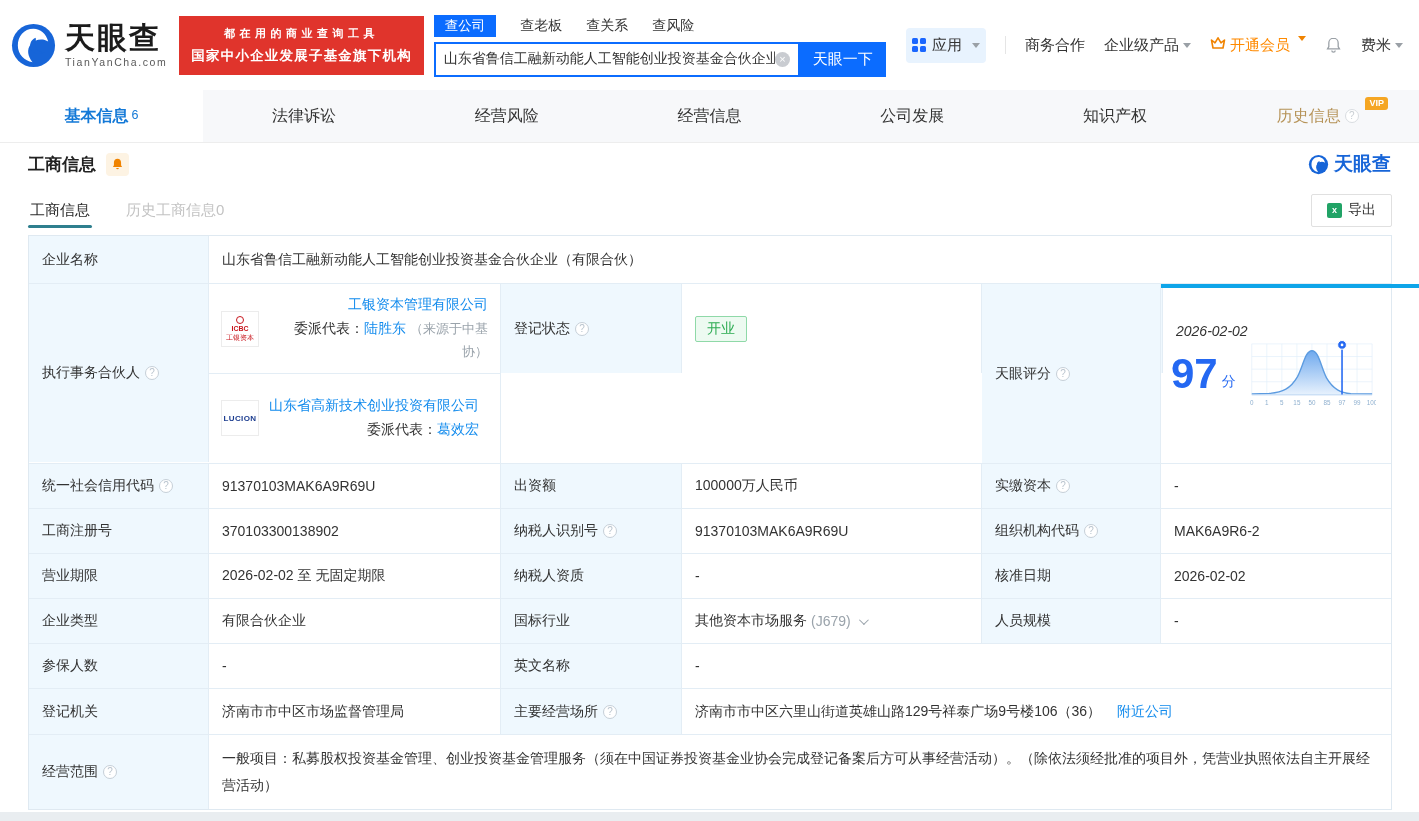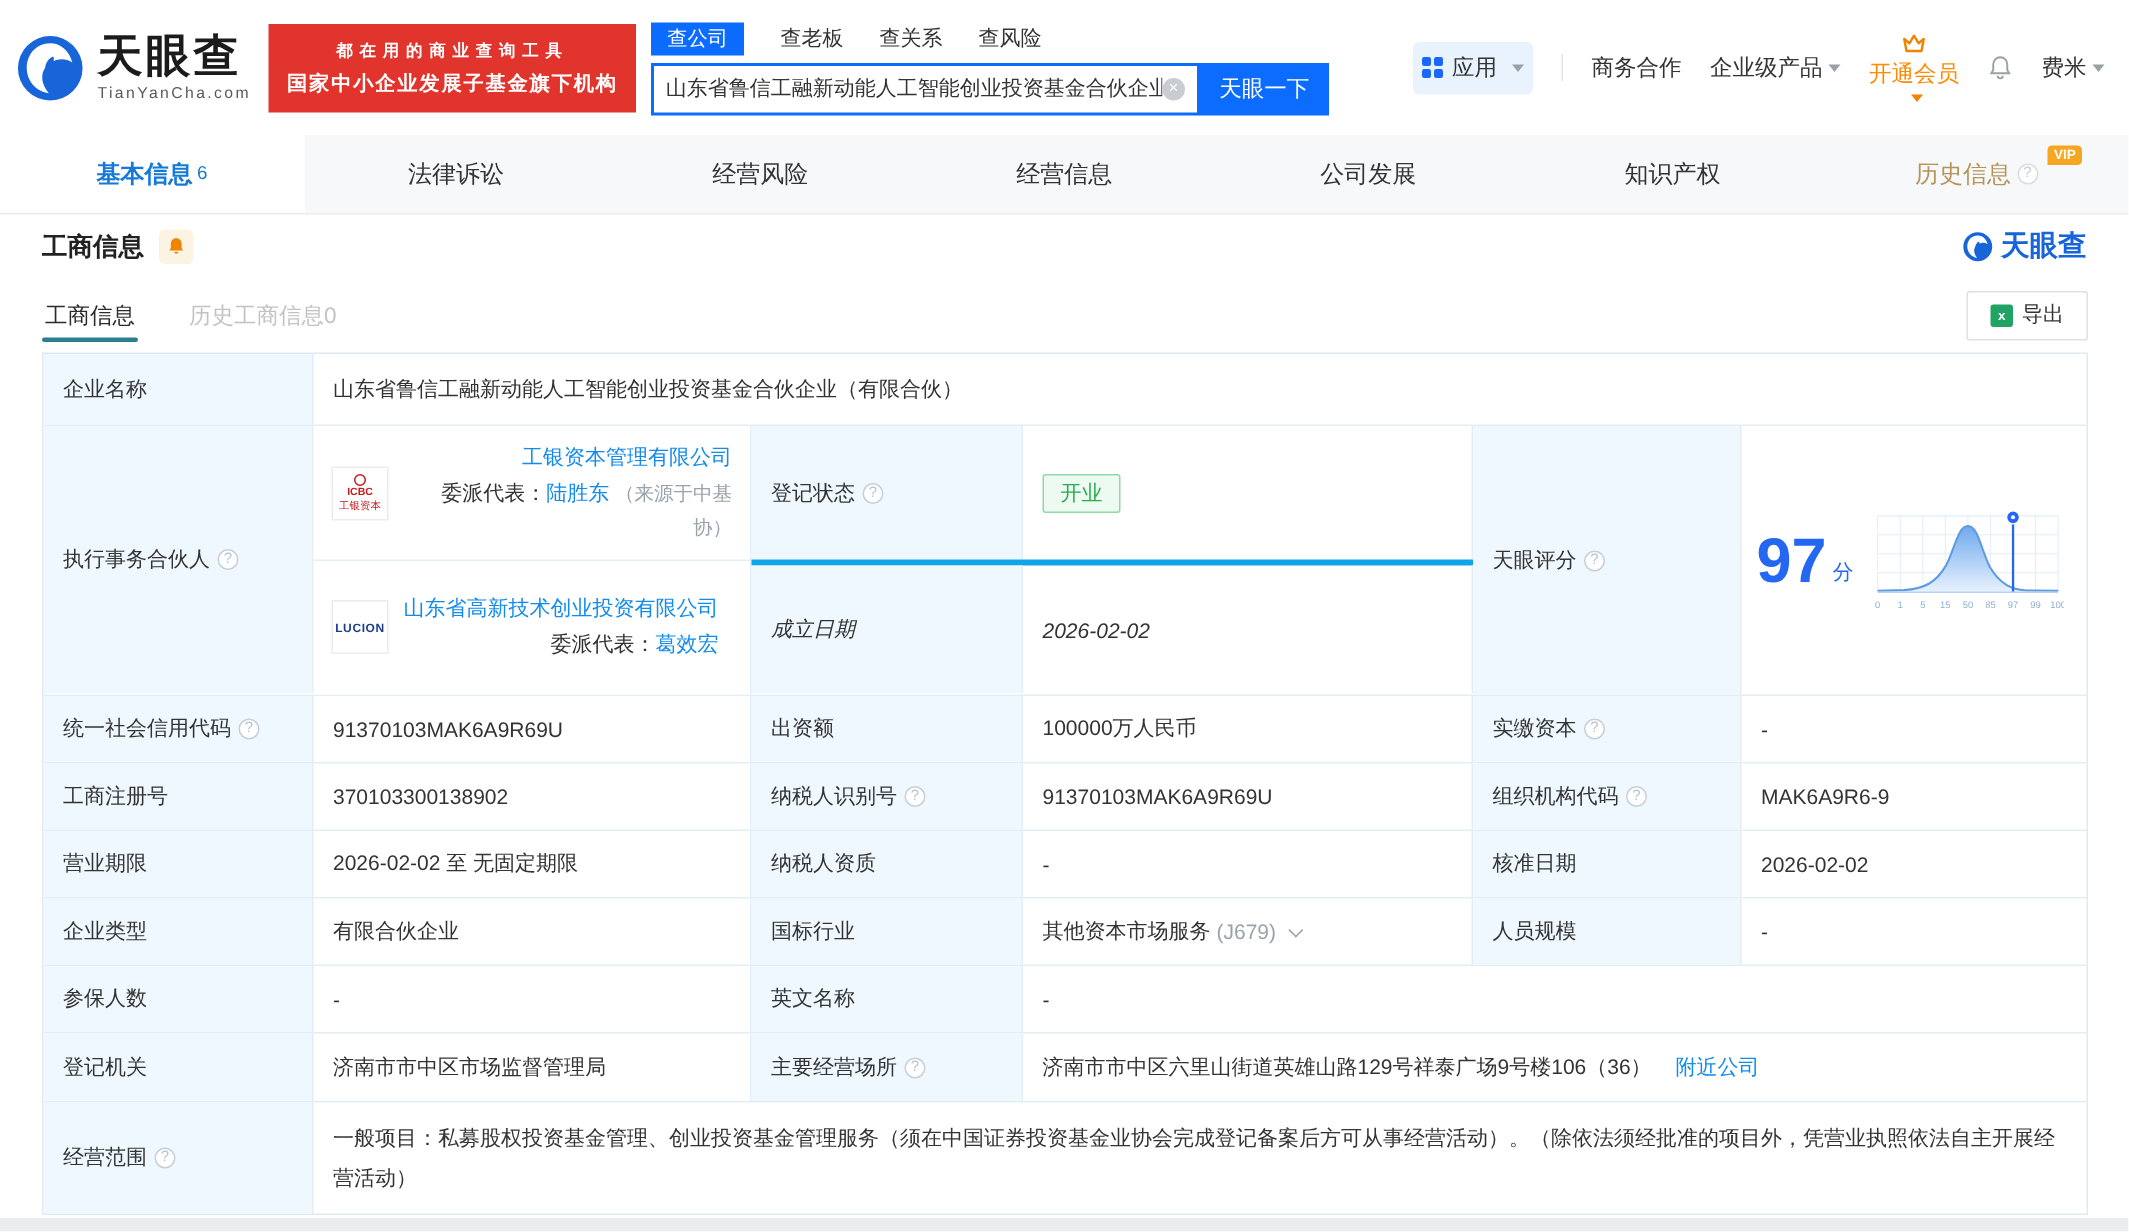--- a/index.html
+++ b/index.html
@@ -26,21 +26,21 @@
   .clear-ic { width:15px; height:15px; border-radius:50%; background:#c9ccd1; color:#fff; font-size:11px; line-height:14px; text-align:center; cursor:pointer; flex-shrink:0; }
   .search-btn { width:86px; height:35px; background:#0b6cff; color:#fff; font-size:15px; border:none; cursor:pointer; font-family:inherit; }
   .top-nav { margin-left:auto; display:flex; align-items:center; gap:19px; font-size:15px; color:#333; white-space:nowrap; }
   .apps-btn { background:#e8f3fe; border-radius:4px; padding:8px 6px; display:flex; align-items:center; gap:6px; cursor:pointer; }
   .grid-ic { width:14px; height:14px; display:grid; grid-template-columns:6px 6px; grid-template-rows:6px 6px; gap:2px; }
   .grid-ic span { background:#1a66ff; border-radius:1.5px; }
   .caret { width:0; height:0; border-left:4px solid transparent; border-right:4px solid transparent; border-top:5px solid #9aa0a6; display:inline-block; margin-left:4px; }
   .caret.orange { border-top-color:#f08300; }
   .nav-item { cursor:pointer; display:flex; align-items:center; }
   .nav-sep { width:1px; height:18px; background:#e5e5e5; }
-  .vip-link { color:#ff8a00; display:flex; align-items:center; gap:4px; cursor:pointer;flex-direction:column; }
+  .vip-link { color:#ff8a00; display:flex; align-items:flex-start; gap:4px; cursor:pointer; }
   .bell-btn { cursor:pointer; display:flex; align-items:center; }
   
   .main-tabs { height:53px; background:#f7f8fa; display:flex; border-bottom:1px solid #ededed; }
   .main-tab { flex:1; display:flex; align-items:center; justify-content:center; font-size:16px; color:#333; cursor:pointer; position:relative; }
   .main-tab.active { background:#fff; color:#1479d7; font-weight:700; }
   .tab-count { font-size:12.5px; margin-left:3px; position:relative; top:-1px; font-weight:400; color:#1479d7; }
   .main-tab.history { color:#b69358; }
   .vip-badge { position:absolute; top:7px; margin-left:118px; background:#f5a623; color:#fff; font-size:9px; font-weight:700; border-radius:3px 3px 3px 0; padding:1px 4px; line-height:1.2; }
   .q { width:14px; height:14px; border:1px solid #c6cfd8; border-radius:50%; color:#b9c4ce; font-size:10px; line-height:12px; text-align:center; display:inline-block; flex-shrink:0; cursor:pointer; background:#fff; }
   .q.lite { border-color:#d9dde1; color:#c9ced3; }
@@ -76,21 +76,21 @@
   .partner { height:89px; display:flex; align-items:center; padding:0 12px; gap:10px; }
   .partner + .partner { border-top:1px solid #e3edf5; }
   .plogo { width:38px; height:36px; border:1px solid #ececec; display:flex; flex-direction:column; align-items:center; justify-content:center; flex-shrink:0; background:#fff; gap:1px; }
   .icbc-dot { width:8px; height:8px; border:1.5px solid #c8161d; border-radius:50%; }
   .icbc-mark { color:#c8161d; font-size:7px; font-weight:700; line-height:1.1; }
   .icbc-sub { color:#c8161d; font-size:7px; line-height:1.1; }
   .lucion-mark { color:#1b3c8f; font-size:8px; font-weight:800; letter-spacing:.4px; }
   .pinfo { line-height:1.7;text-align:right; }
   .lnk { color:#128bed; cursor:pointer; text-decoration:none; }
   .pnote { color:#9aa3ab; font-size:13px; }
-  .midcol { width:481px; display:flex; flex-direction:column; }
+  .midcol { width:481px; display:flex; flex-direction:row; }
   .midrow { display:flex; height:89px; }
   .midrow + .midrow { border-top:4px solid #0ea5e9;font-style:italic; }
   .midrow .td { min-height:100%; }
   .badge-open { border:1px solid #8fd9a8; background:#edfaf1; color:#2cab52; padding:3px 11px; font-size:14px; border-radius:2px; }
   .score-cell { padding:0 4px 0 10px; gap:8px; }
   .score-num { font-size:42px; font-weight:700; color:#2468f2; line-height:1; }
   .score-unit { font-size:14px; color:#2468f2; align-self:center; margin-top:16px; margin-left:-4px; }
   .code-gray { color:#9aa3ab; margin-left:4px; }
   .chev { width:7px; height:7px; border-right:1.5px solid #9aa3ab; border-bottom:1.5px solid #9aa3ab; transform:rotate(45deg) translateY(-2px); display:inline-block; margin-left:8px; cursor:pointer; }
   .nearby { margin-left:16px; }
@@ -349,21 +349,21 @@
     <div class="td w-v1">370103300138902</div>
     <div class="td td-label w-l2">
       <span>纳税人识别号</span>
       <span class="q">?</span>
     </div>
     <div class="td w-v2">91370103MAK6A9R69U</div>
     <div class="td td-label w-l3">
       <span>组织机构代码</span>
       <span class="q">?</span>
     </div>
-    <div class="td no-bd w-v3">MAK6A9R6-9</div>
+    <div class="td no-bd w-v3">MAK6A9R6-2</div>
   </div>
 
   <div class="tr">
     <div class="td td-label w-l1">营业期限</div>
     <div class="td w-v1">2026-02-02 至 无固定期限</div>
     <div class="td td-label w-l2">纳税人资质</div>
     <div class="td w-v2 dash">-</div>
     <div class="td td-label w-l3">核准日期</div>
     <div class="td no-bd w-v3">2026-02-02</div>
   </div>

